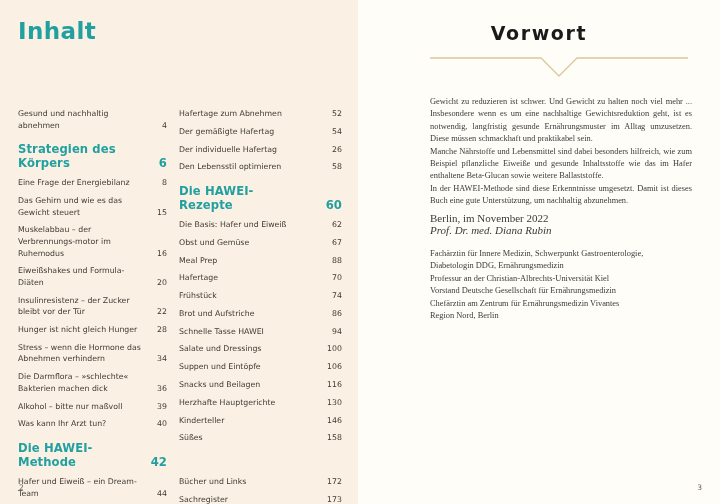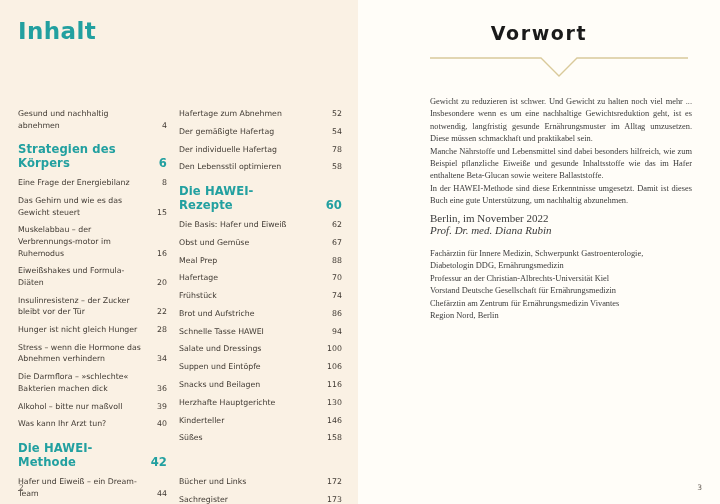--- a/index.html
+++ b/index.html
@@ -259,21 +259,21 @@
           <div class="toc-entry">
             <span class="label">Hafertage zum Abnehmen</span>
             <span class="pg">52</span>
           </div>
           <div class="toc-entry">
             <span class="label">Der gemäßigte Hafertag</span>
             <span class="pg">54</span>
           </div>
           <div class="toc-entry">
             <span class="label">Der individuelle Hafertag</span>
-            <span class="pg">78</span>
+            <span class="pg">26</span>
           </div>
           <div class="toc-entry">
             <span class="label">Den Lebensstil optimieren</span>
             <span class="pg">58</span>
           </div>
           <div class="toc-section">
             <span class="label">Die HAWEI-Rezepte</span>
             <span class="pg">60</span>
           </div>
           <div class="toc-entry">

